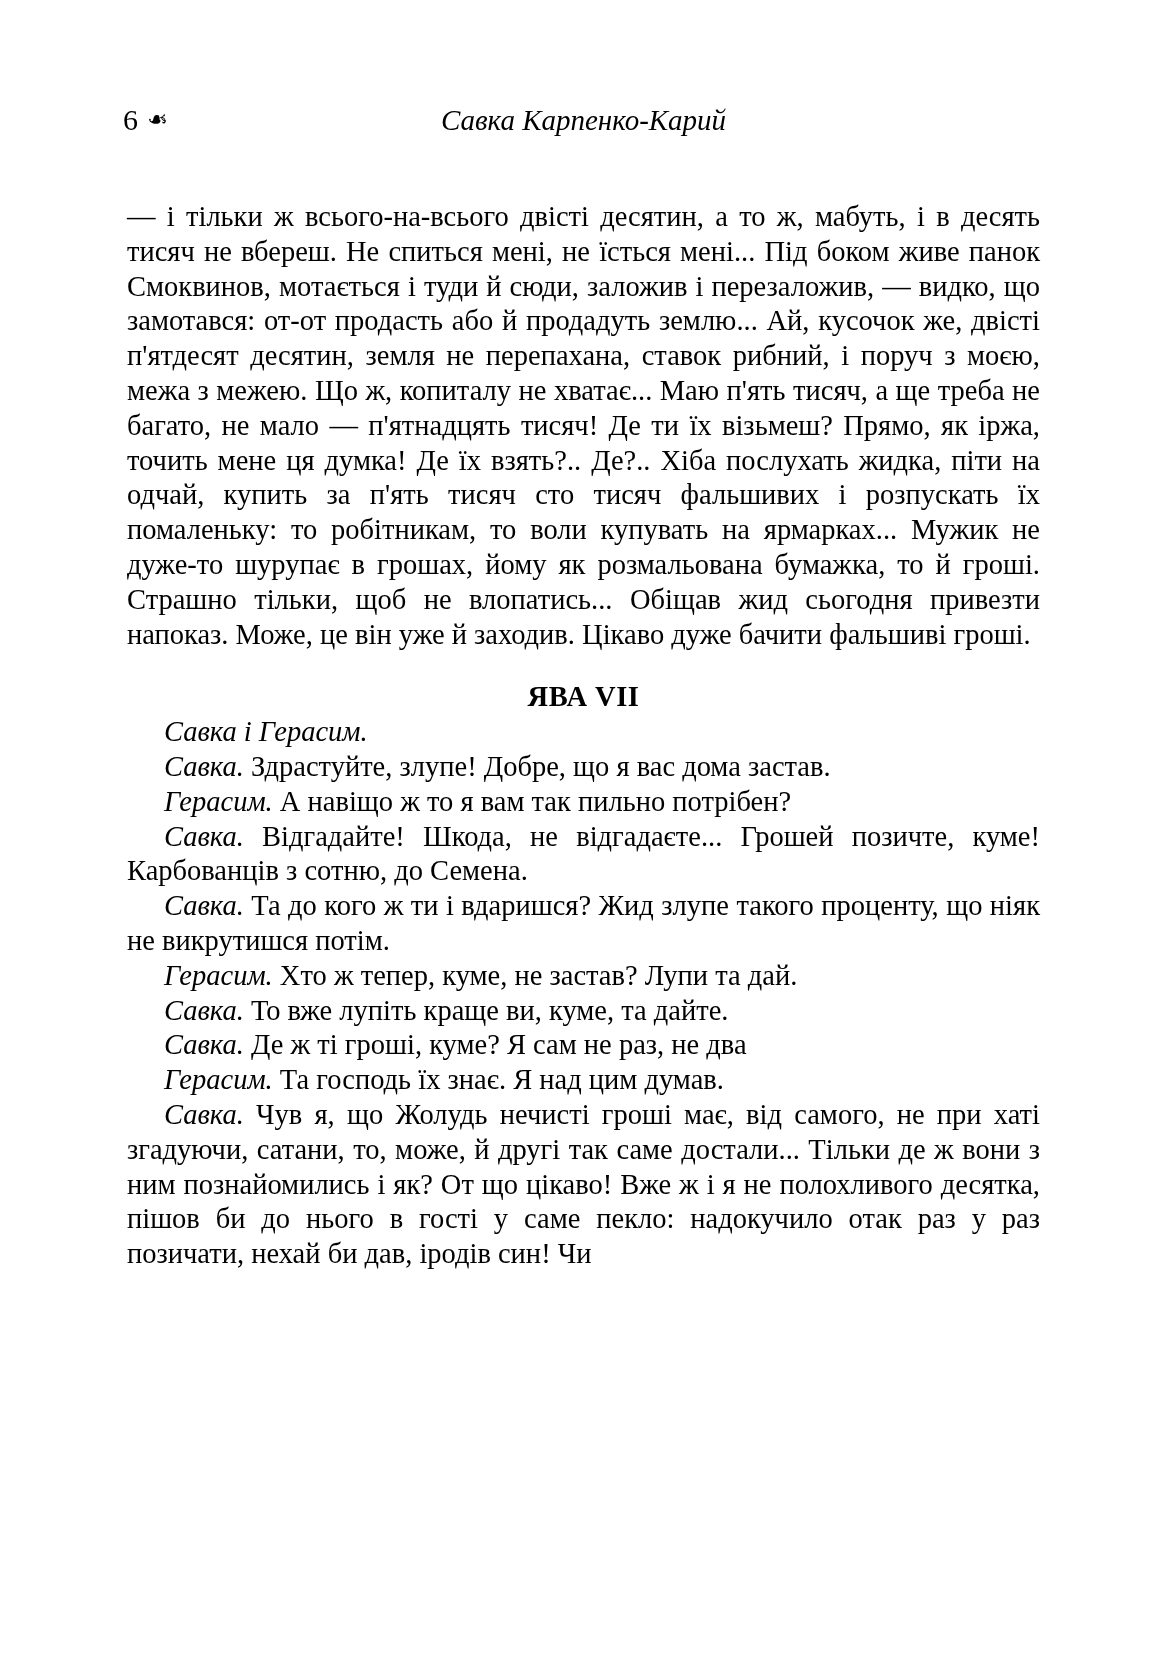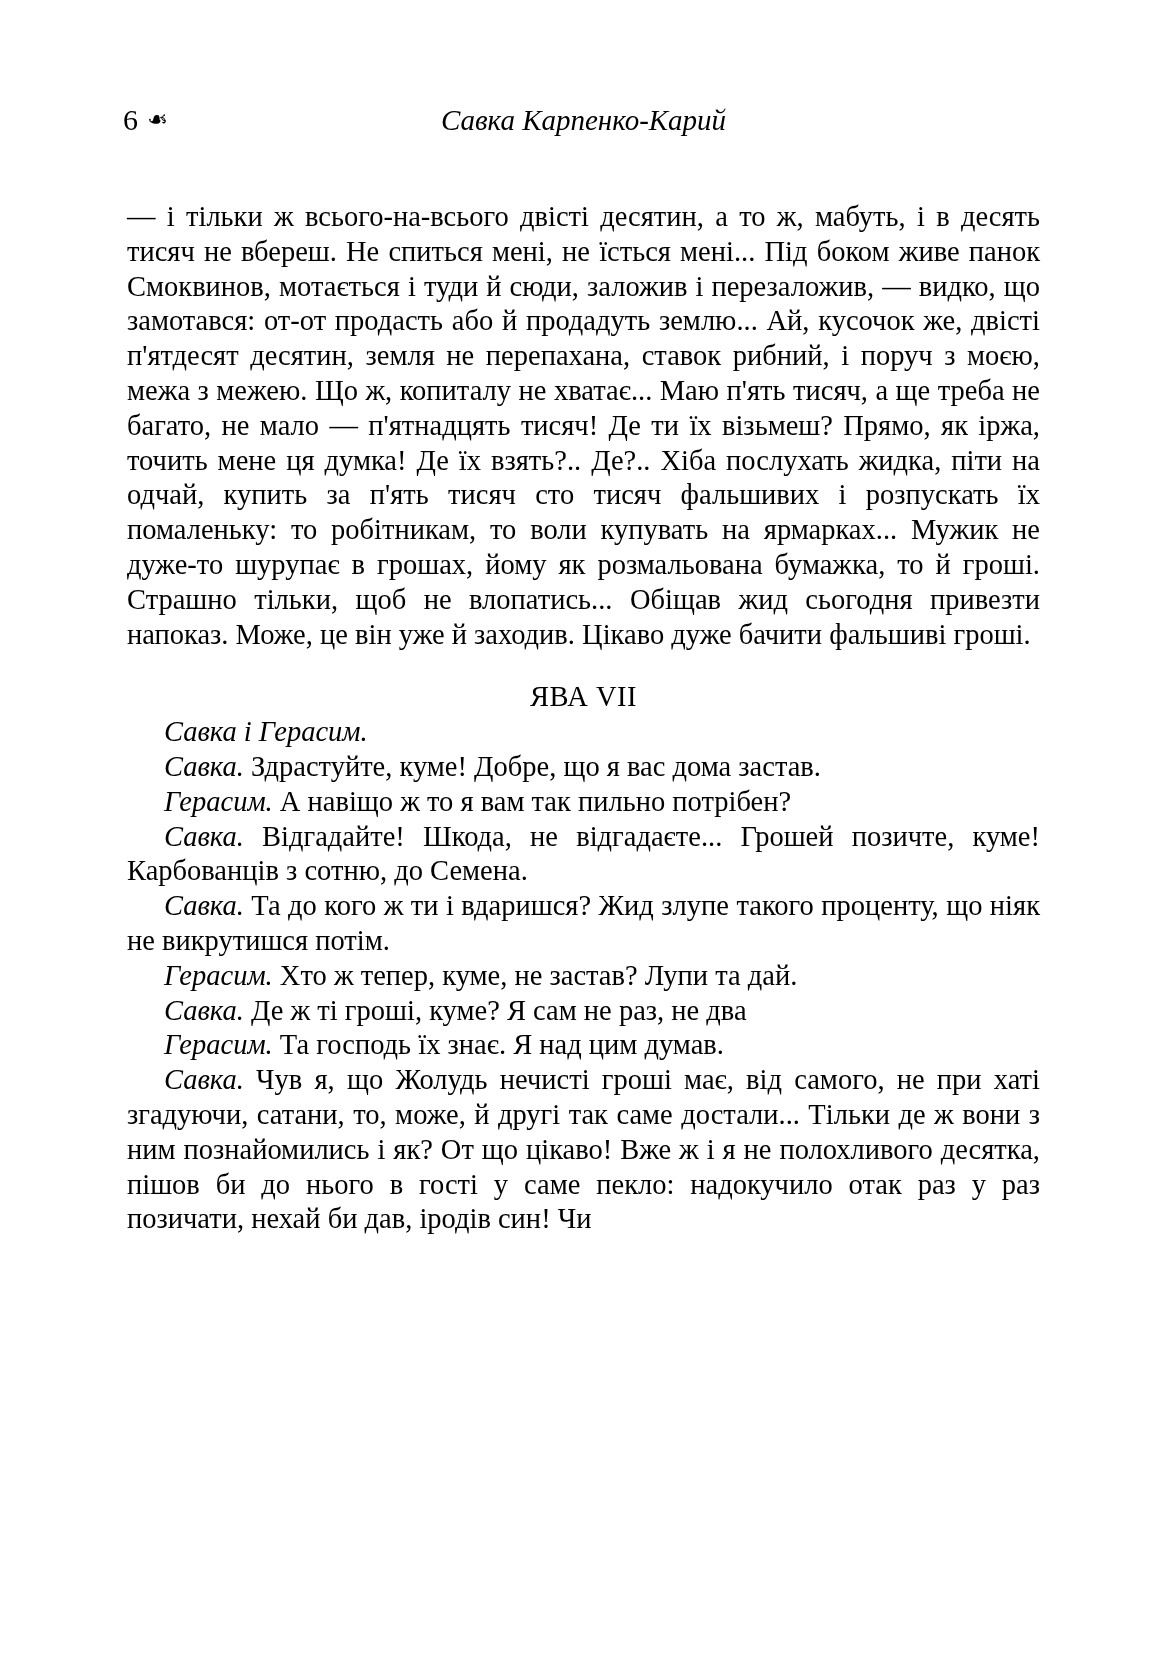--- a/index.html
+++ b/index.html
@@ -52,21 +52,21 @@
     line-height: 34.8px;
     text-align: justify;
     text-align-last: left;
   }
   .text-block p { margin: 0; }
   .opening-paragraph { text-indent: 0; }
   .scene-heading {
     display: block;
     text-align: center;
     text-align-last: center;
-    font-weight: normal;
+    font-weight: bold;
     font-size: 28.5px;
     line-height: 34.8px;
     margin: 28px 0 0 0;
     letter-spacing: 0.5px;
   }
   .cast-line {
     font-style: italic;
     text-indent: 37px;
     text-align: left;
   }
@@ -85,25 +85,26 @@
 
   <main class="text-block">
 
     <p class="opening-paragraph">— і тільки ж всього-на-всього двісті десятин, а то ж, мабуть, і в десять тисяч не вбереш. Не спиться мені, не їсться мені... Під боком живе панок Смоквинов, мотається і туди й сюди, заложив і перезаложив, — видко, що замотався: от-от продасть або й продадуть землю... Ай, кусочок же, двісті п'ятдесят десятин, земля не перепахана, ставок рибний, і поруч з моєю, межа з межею. Що ж, копиталу не хватає... Маю п'ять тисяч, а ще треба не багато, не мало — п'ятнадцять тисяч! Де ти їх візьмеш? Прямо, як іржа, точить мене ця думка! Де їх взять?.. Де?.. Хіба послухать жидка, піти на одчай, купить за п'ять тисяч сто тисяч фальшивих і розпускать їх помаленьку: то робітникам, то воли купувать на ярмарках... Мужик не дуже-то шурупає в грошах, йому як розмальована бумажка, то й гроші. Страшно тільки, щоб не влопатись... Обіщав жид сьогодня привезти напоказ. Може, це він уже й заходив. Цікаво дуже бачити фальшиві гроші.</p>
 
     <h2 class="scene-heading">ЯВА VII</h2>
 
     <p class="cast-line">Савка і Герасим.</p>
 
     <section>
-        <p class="dialogue-line"><span class="speaker">Савка.</span><span> Здрастуйте, куме! Добре, що я вас дома застав.</span></p>
+        <p class="dialogue-line"><span class="speaker">Савка.</span><span> Здрастуйте, злупе! Добре, що я вас дома застав.</span></p>
         <p class="dialogue-line"><span class="speaker">Герасим.</span><span> А навіщо ж то я вам так пильно потрібен?</span></p>
         <p class="dialogue-line"><span class="speaker">Савка.</span><span> Відгадайте! Шкода, не відгадаєте... Грошей позичте, куме! Карбованців з сотню, до Семена.</span></p>
         <p class="dialogue-line"><span class="speaker">Савка.</span><span> Та до кого ж ти і вдаришся? Жид злупе такого проценту, що ніяк не викрутишся потім.</span></p>
         <p class="dialogue-line"><span class="speaker">Герасим.</span><span> Хто ж тепер, куме, не застав? Лупи та дай.</span></p>
+        <p class="dialogue-line"><span class="speaker">Савка.</span><span> То вже лупіть краще ви, куме, та дайте.</span></p>
         <p class="dialogue-line"><span class="speaker">Савка.</span><span> Де ж ті гроші, куме? Я сам не раз, не два</span></p>
         <p class="dialogue-line"><span class="speaker">Герасим.</span><span> Та господь їх знає. Я над цим думав.</span></p>
         <p class="dialogue-line"><span class="speaker">Савка.</span><span> Чув я, що Жолудь нечисті гроші має, від самого, не при хаті згадуючи, сатани, то, може, й другі так саме достали... Тільки де ж вони з ним познайомились і як? От що цікаво! Вже ж і я не полохливого десятка, пішов би до нього в гості у саме пекло: надокучило отак раз у раз позичати, нехай би дав, іродів син! Чи</span></p>
       </section>
 
   </main>
 
 </div>
 
 </body></html>

